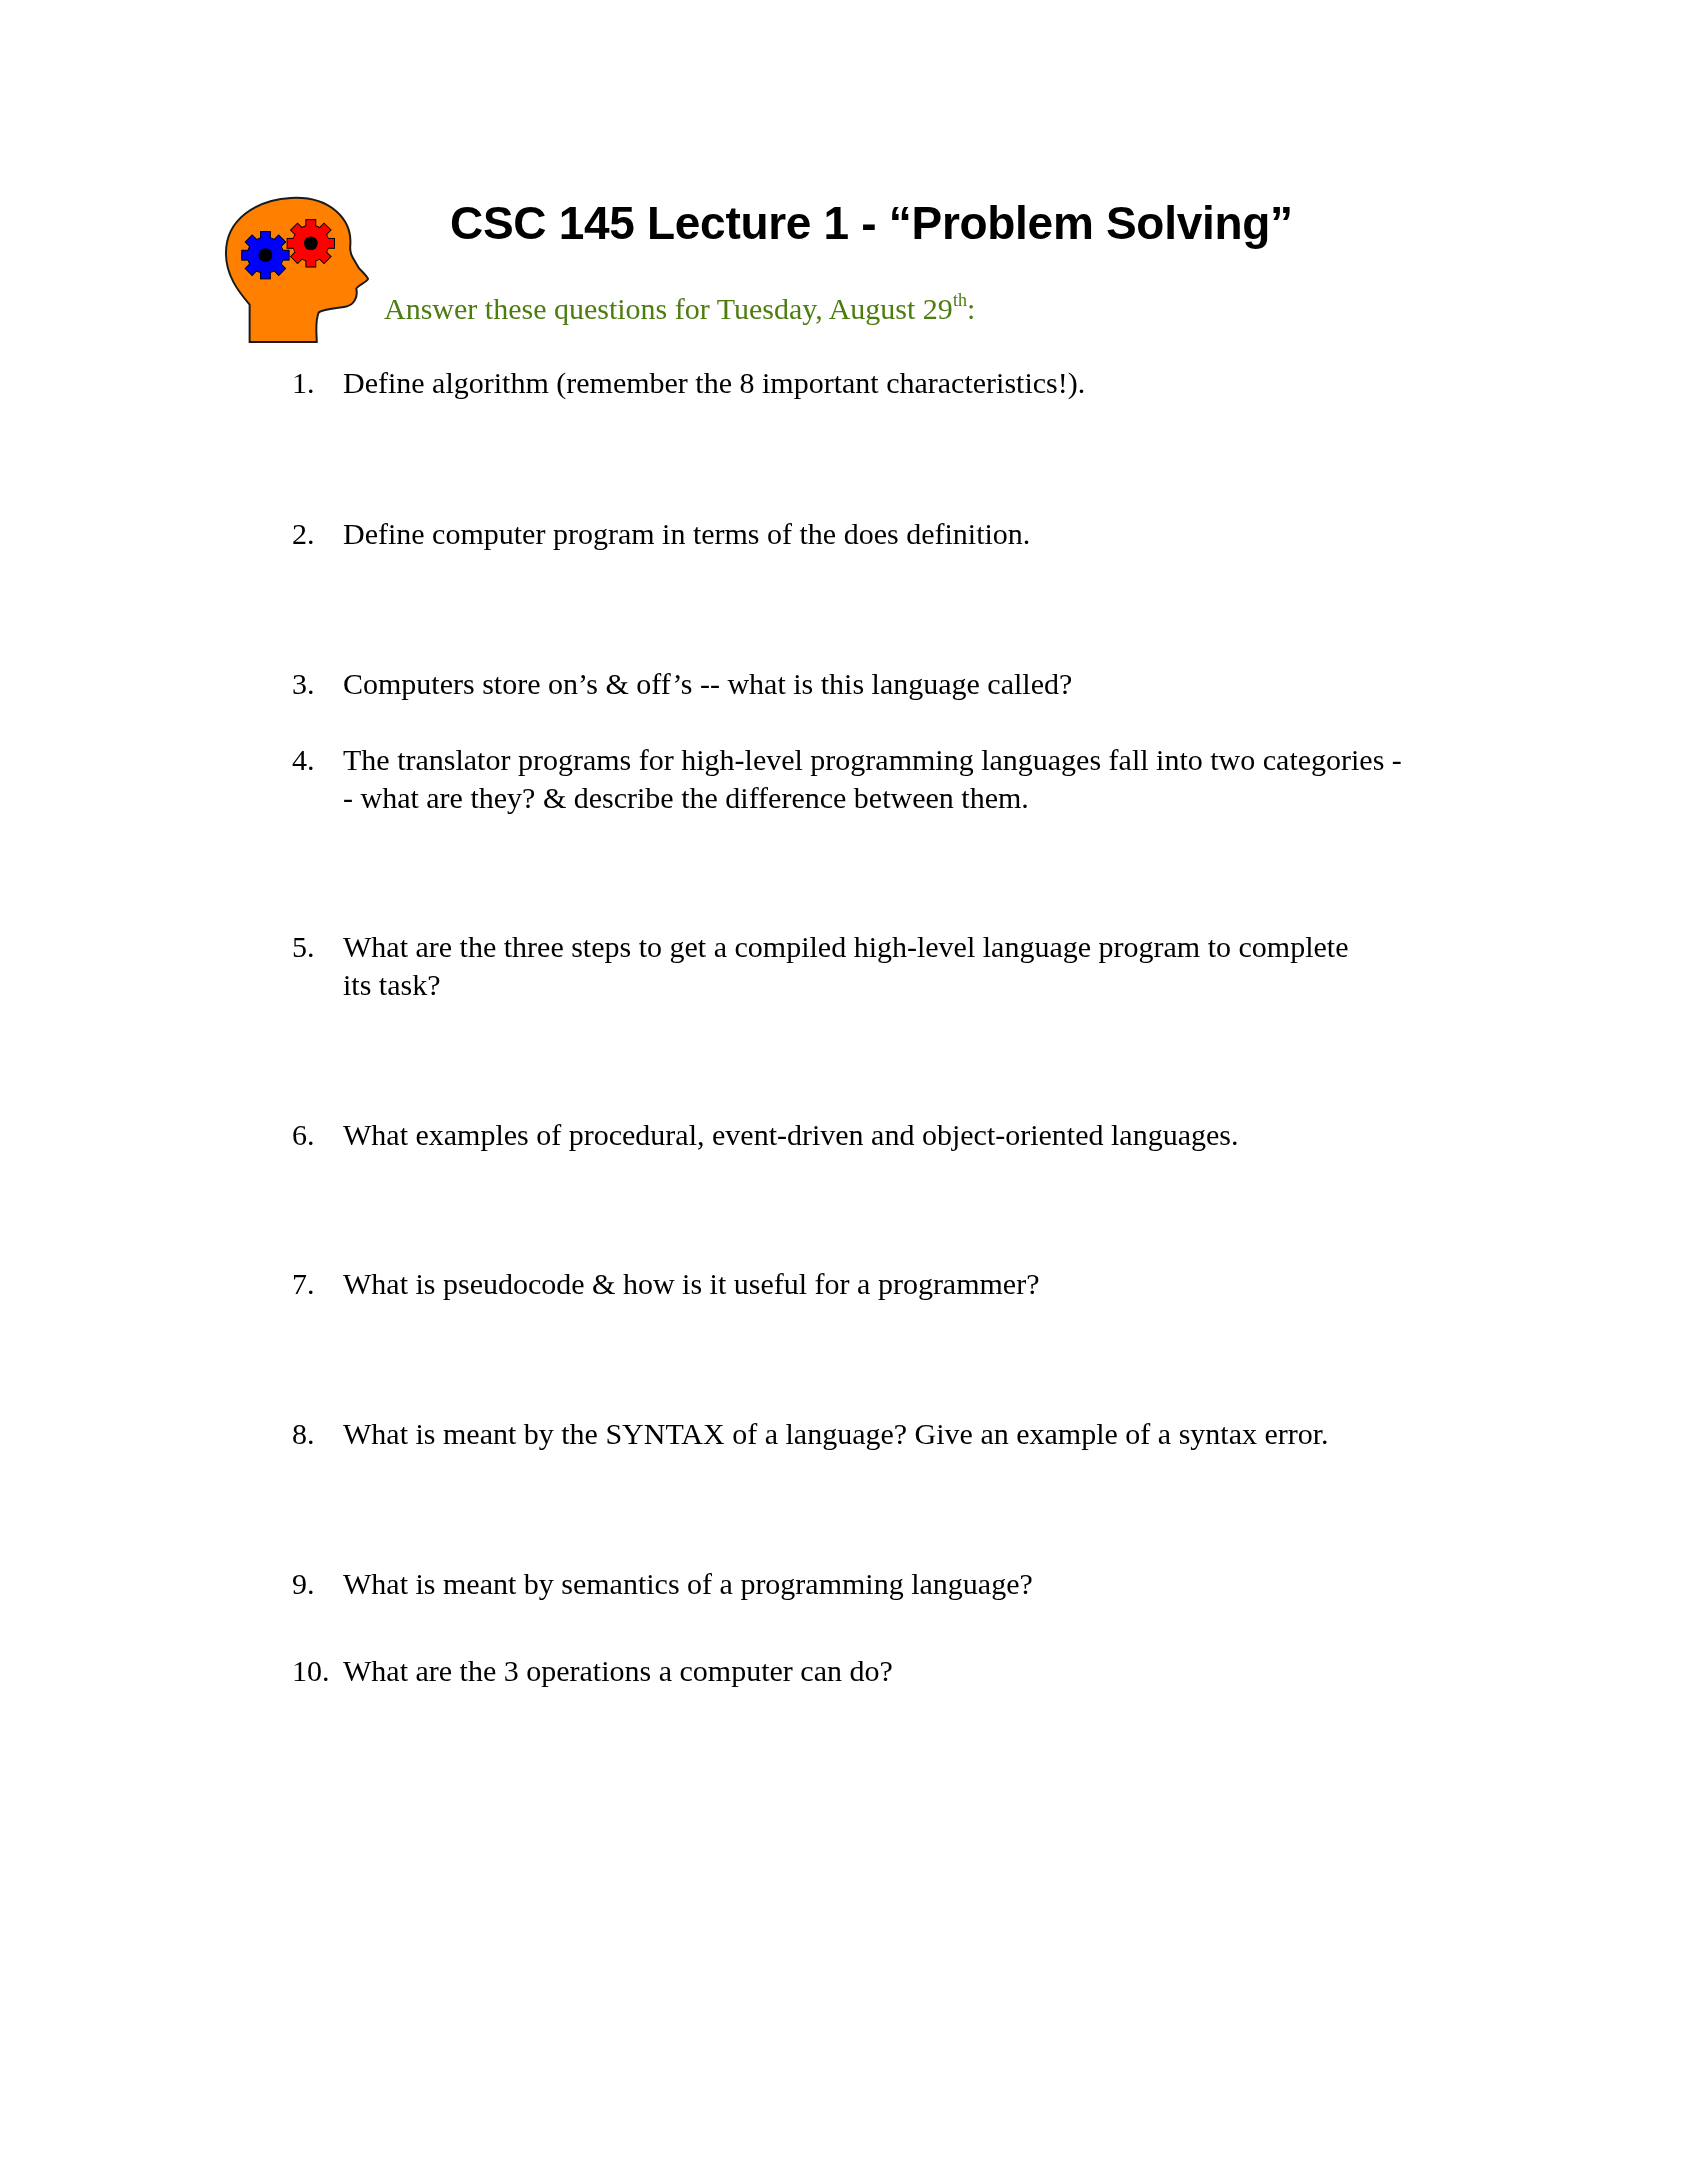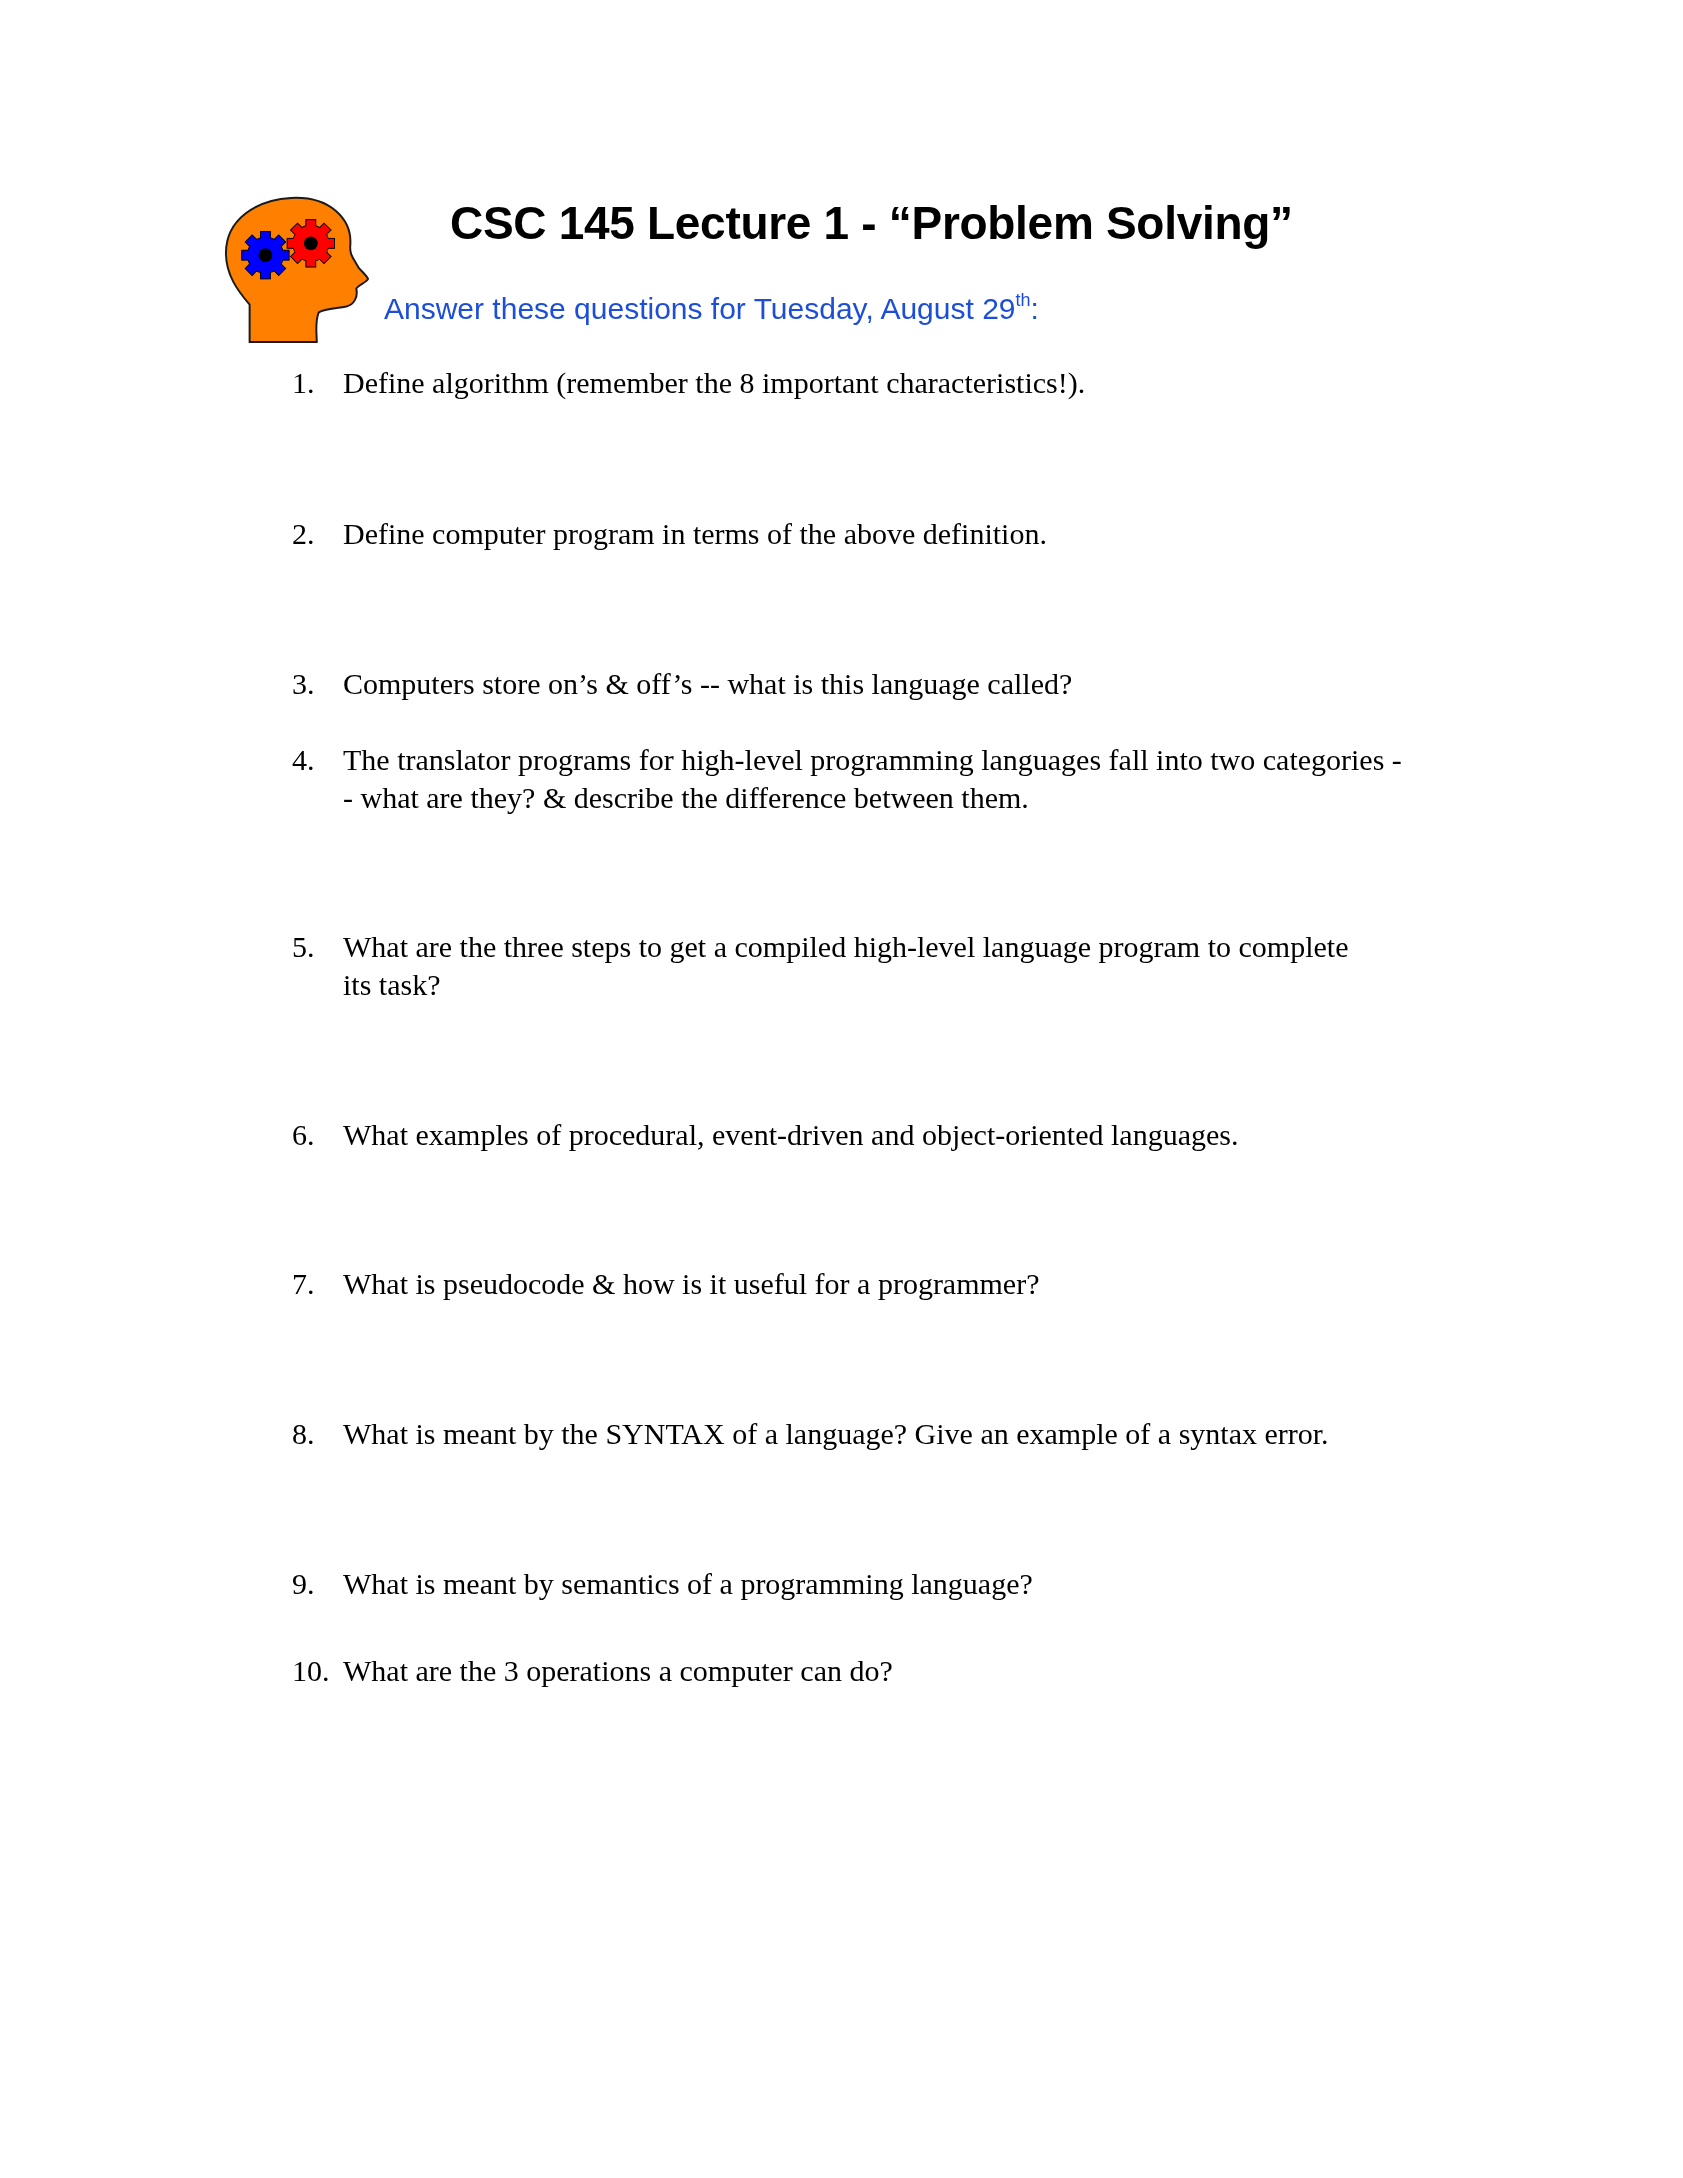--- a/index.html
+++ b/index.html
@@ -7,22 +7,22 @@
   .page { position: absolute; left: 0; top: 0; width: 1613px; height: 2178px; background: #fff; }
   .logo { position: absolute; left: 220px; top: 194px; width: 154px; height: 152px; }
   .title {
     position: absolute; left: 450px; top: 194px; width: 931px;
     font-family: "Liberation Sans", sans-serif; font-weight: bold;
     font-size: 46px; line-height: 59px; color: #000; white-space: nowrap;
     letter-spacing: -0.3px;
   }
   .subtitle {
     position: absolute; left: 384px; top: 289px;
-    font-family: Liberation Sans, sans-serif; font-size: 30px; line-height: 40px;
-    color: #1d4ed8; white-space: nowrap;
+    font-family: Liberation Serif, serif; font-size: 30px; line-height: 40px;
+    color: #4d7c0f; white-space: nowrap;
   }
   .subtitle sup { font-size: 18px; vertical-align: 13px; line-height: 0; }
   .q {
     position: absolute; left: 292px; width: 1168px;
     font-family: "Liberation Serif", serif; font-size: 30px; line-height: 38px;
     color: #000;
   }
   .q .num { position: absolute; left: 0; top: 0; }
   .q .txt { display: block; margin-left: 51px; }
 </style>
@@ -68,21 +68,21 @@
   <div class="title">CSC 145 Lecture 1 - “Problem Solving”</div>
 
   <div class="subtitle"><span>Answer these questions for Tuesday, August 29</span><sup>th</sup><span>:</span></div>
 
   <div class="q" style="top:364px">
     <span class="num">1.</span>
     <span class="txt">Define algorithm (remember the 8 important characteristics!).</span>
   </div>
   <div class="q" style="top:515px">
     <span class="num">2.</span>
-    <span class="txt">Define computer program in terms of the above definition.</span>
+    <span class="txt">Define computer program in terms of the does definition.</span>
   </div>
   <div class="q" style="top:665px">
     <span class="num">3.</span>
     <span class="txt">Computers store on’s &amp; off’s -- what is this language called?</span>
   </div>
   <div class="q" style="top:741px; width:1119px">
     <span class="num">4.</span>
     <span class="txt">The translator programs for high-level programming languages fall into two categories -- what are they?  &amp; describe the difference between them.</span>
   </div>
   <div class="q" style="top:928px; width:1069px">

